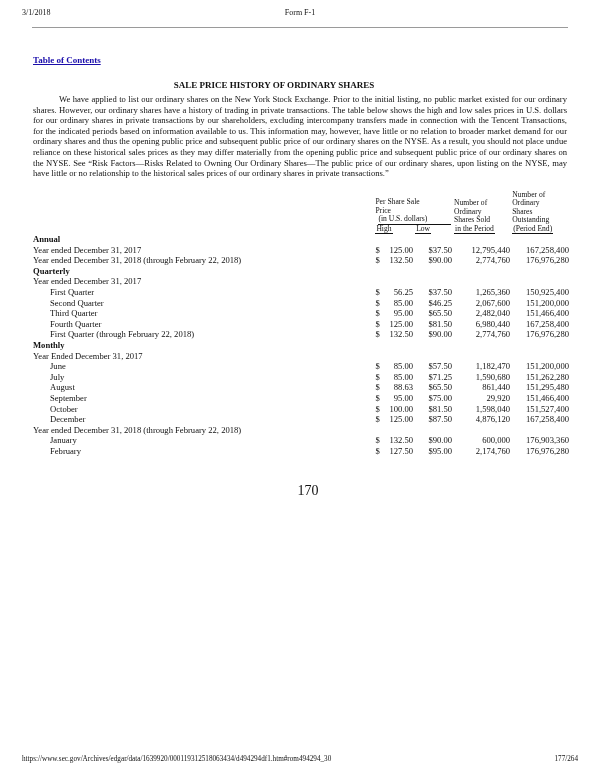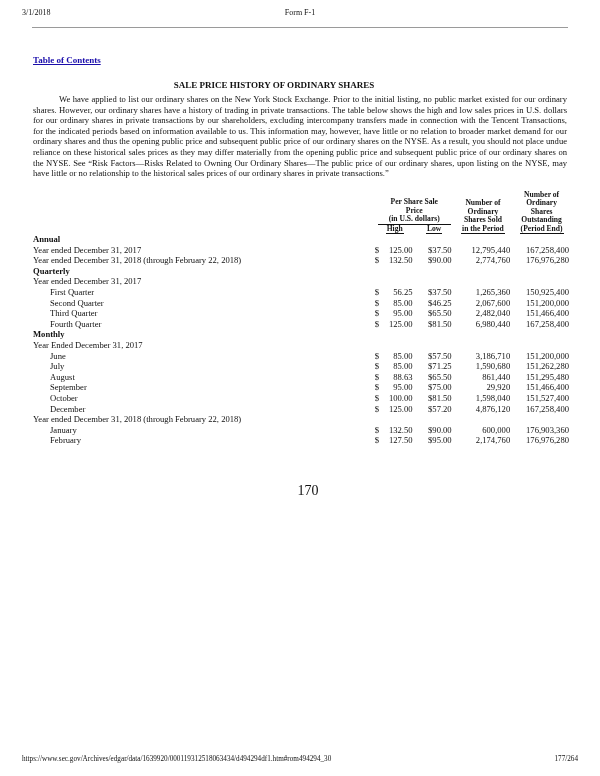--- a/index.html
+++ b/index.html
@@ -22,21 +22,21 @@
   .intro {
     position: absolute; left: 33px; width: 534px; top: 94px;
     font-size: 8.6px; line-height: 10.6px; text-align: justify;
     text-indent: 26px; margin: 0;
   }
   table.prices {
     position: absolute; left: 33px; top: 191px; width: 538px;
     border-collapse: collapse; font-size: 8.6px;
   }
   table.prices td, table.prices th { padding: 0; line-height: 10.6px; white-space: nowrap; }
-  table.prices th { font-weight: bold; font-size: 7.6px; line-height: 8.4px; vertical-align: bottom; text-align: center; }
+  table.prices th { font-weight: normal; font-size: 7.6px; line-height: 8.4px; vertical-align: bottom; text-align: left; }
   .col-label { width: 356px; text-align: left; }
   .col-high { width: 40px; }
   .col-low { width: 40px; }
   .col-sold { width: 60px; }
   .col-out { width: 60px; }
   .u { border-bottom: 1px solid #111; display: inline-block; padding: 0 1px; }
   .num { text-align: right; padding-right: 2px !important; }
   .dollar-split { display: flex; justify-content: space-between; }
   .group-head { font-weight: bold; }
   .indent { padding-left: 17px !important; }
@@ -173,20 +173,32 @@
         <td class="col-high num">
           <span class="dollar-split">
             <span>$</span>
             <span>125.00</span>
           </span>
         </td>
         <td class="col-low num">$81.50</td>
         <td class="col-sold num">6,980,440</td>
         <td class="col-out num">167,258,400</td>
       </tr>
+      <tr>
+        <td class="col-label indent">First Quarter (through February 22, 2018)</td>
+        <td class="col-high num">
+          <span class="dollar-split">
+            <span>$</span>
+            <span>132.50</span>
+          </span>
+        </td>
+        <td class="col-low num">$90.00</td>
+        <td class="col-sold num">2,774,760</td>
+        <td class="col-out num">176,976,280</td>
+      </tr>
       <tr style="height: 10.6px;">
         <td class="col-label group-head">Monthly</td>
         <td class="col-high num"></td>
         <td class="col-low num"></td>
         <td class="col-sold num"></td>
         <td class="col-out num"></td>
       </tr>
       <tr>
         <td class="col-label">Year Ended December 31, 2017</td>
         <td class="col-high num"></td>
@@ -196,21 +208,21 @@
       </tr>
       <tr>
         <td class="col-label indent">June</td>
         <td class="col-high num">
           <span class="dollar-split">
             <span>$</span>
             <span>85.00</span>
           </span>
         </td>
         <td class="col-low num">$57.50</td>
-        <td class="col-sold num">3,186,710</td>
+        <td class="col-sold num">1,182,470</td>
         <td class="col-out num">151,200,000</td>
       </tr>
       <tr>
         <td class="col-label indent">July</td>
         <td class="col-high num">
           <span class="dollar-split">
             <span>$</span>
             <span>85.00</span>
           </span>
         </td>
@@ -255,21 +267,21 @@
         <td class="col-out num">151,527,400</td>
       </tr>
       <tr>
         <td class="col-label indent">December</td>
         <td class="col-high num">
           <span class="dollar-split">
             <span>$</span>
             <span>125.00</span>
           </span>
         </td>
-        <td class="col-low num">$57.20</td>
+        <td class="col-low num">$87.50</td>
         <td class="col-sold num">4,876,120</td>
         <td class="col-out num">167,258,400</td>
       </tr>
       <tr>
         <td class="col-label">Year ended December 31, 2018 (through February 22, 2018)</td>
         <td class="col-high num"></td>
         <td class="col-low num"></td>
         <td class="col-sold num"></td>
         <td class="col-out num"></td>
       </tr>

